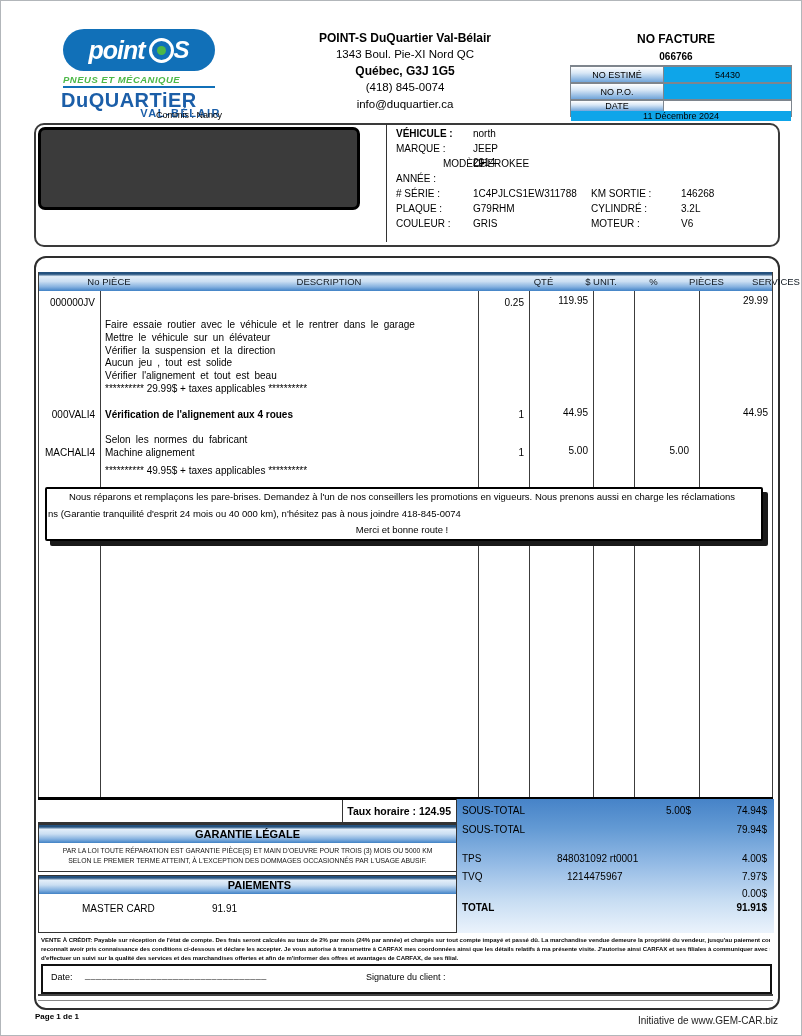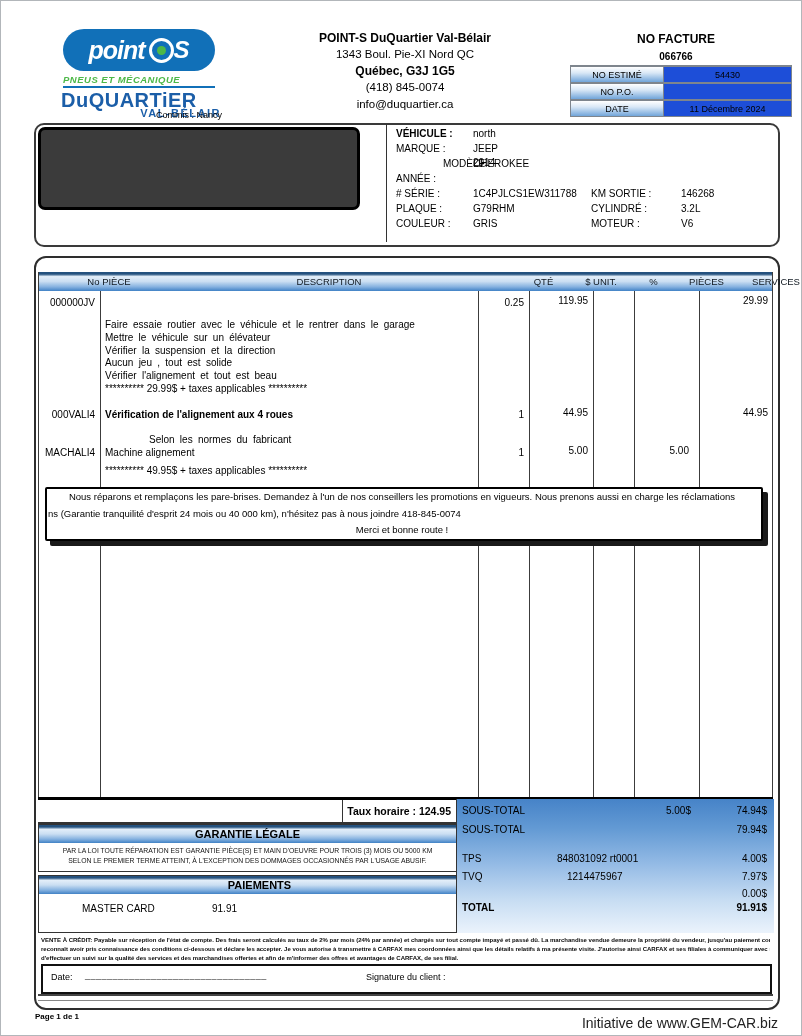--- a/index.html
+++ b/index.html
@@ -22,24 +22,24 @@
   .logo-ring{width:19px;height:19px;border:3px solid #fff;border-radius:50%;display:flex;align-items:center;justify-content:center;}
   .logo-dot{width:9px;height:9px;background:#4db848;border-radius:50%;}
   .logo-s{color:#fff;font-size:24px;font-weight:bold;font-style:italic;margin-left:-4px;}
   .tagline{position:absolute;left:62px;top:73px;width:152px;color:#4db848;font-size:9.5px;font-weight:bold;font-style:italic;letter-spacing:.5px;}
   .logo-rule{position:absolute;left:62px;top:85px;width:152px;height:2px;background:#1170b8;}
   .logo-name{position:absolute;left:60px;top:88px;width:160px;color:#1b5ea8;font-size:20px;font-weight:bold;letter-spacing:.5px;}
   .logo-sub{position:absolute;left:60px;top:106px;width:160px;color:#1b5ea8;font-size:11px;font-weight:bold;text-align:right;letter-spacing:1.5px;}
   
   .it{position:absolute;left:569px;top:64px;width:220px;border:1px solid #7e858d;border-top:2px solid #7e858d;}
   .it-row{display:flex;border-bottom:2px solid #7e858d;height:15px;}
-  .it-row:last-child{border-bottom:2px solid #7e858d;}
+  .it-row:last-child{border-bottom:2px solid #7e858d;flex-direction:column;}
   .it-label{width:92px;border-right:1px solid #7e858d;display:flex;align-items:center;justify-content:center;font-size:9px;
             background:linear-gradient(to bottom,#ffffff 0%,#d8e7f6 40%,#71a5da 100%);}
-  .it-value{flex:1;display:flex;align-items:center;justify-content:center;font-size:9px;background:#1d4ed8;}
+  .it-value{flex:1;display:flex;align-items:center;justify-content:center;font-size:9px;background:#0ea5e9;}
   
   .info-box{left:33px;top:122px;width:742px;height:120px;border:2px solid #3a3a3a;border-radius:10px;}
   .redacted{left:37px;top:126px;width:316px;height:77px;background:#3b3b3b;border:3px solid #000;border-radius:7px;}
   .table-box{left:33px;top:255px;width:742px;height:750px;border:2px solid #2e2e2e;border-radius:12px;}
   .veh-label{font-size:10px;}
   .veh-value{font-size:10px;}
   .cell{position:absolute;font-size:10px;line-height:12px;}
   .notice{left:44px;top:486px;width:714px;height:50px;background:#fff;border:2px solid #000;box-shadow:5px 5px 0 #1a1a1a;border-radius:2px;}
   .nline{position:absolute;font-size:9.5px;}
   .rate-row{left:37px;top:799px;width:418px;height:22px;border-bottom:2px solid #333;}
@@ -158,21 +158,21 @@
   <div class="cell just" style="left:104px;top:356px;width:370px;">Aucun jeu , tout est solide</div>
   <div class="cell just" style="left:104px;top:369px;width:370px;">Vérifier l'alignement et tout est beau</div>
   <div class="cell" style="left:104px;top:382px;width:370px;">********** 29.99$  + taxes applicables **********</div>
 
   <div class="cell r" style="left:37px;top:408px;width:57px;">000VALI4</div>
   <div class="cell b" style="left:104px;top:408px;width:370px;">Vérification de l'alignement aux 4 roues</div>
   <div class="cell r" style="left:477px;top:408px;width:46px;">1</div>
   <div class="cell r" style="left:528px;top:406px;width:59px;">44.95</div>
   <div class="cell r" style="left:698px;top:406px;width:69px;">44.95</div>
 
-  <div class="cell just" style="left:104px;top:433px;width:370px;margin-left:44px;">Selon les normes du fabricant</div>
+  <div class="cell just" style="left:104px;top:433px;width:370px;">Selon les normes du fabricant</div>
 
   <div class="cell r" style="left:37px;top:446px;width:57px;">MACHALI4</div>
   <div class="cell" style="left:104px;top:446px;width:370px;">Machine alignement</div>
   <div class="cell r" style="left:477px;top:446px;width:46px;">1</div>
   <div class="cell r" style="left:528px;top:444px;width:59px;">5.00</div>
   <div class="cell r" style="left:633px;top:444px;width:55px;">5.00</div>
 
   <div class="cell" style="left:104px;top:464px;width:370px;">********** 49.95$  + taxes applicables **********</div>
 
   <div class="abs notice"></div>
@@ -217,15 +217,15 @@
 
   <div class="abs sigbox">
     <span class="abs" style="left:8px;top:6px;font-size:9px;">Date:</span>
     <span class="abs" style="left:42px;top:4px;font-size:9px;color:#333;letter-spacing:.5px;">_________________________________</span>
     <span class="abs" style="left:323px;top:6px;font-size:9px;">Signature du client :</span>
   </div>
 
   <div class="abs dblline"></div>
 
   <div class="abs b" style="left:34px;top:1011px;font-size:8px;">Page 1 de 1</div>
-  <div class="abs r" style="left:580px;top:1014px;width:197px;font-size:14px;color:#222;">Initiative de www.GEM-CAR.biz</div>
+  <div class="abs r" style="left:580px;top:1014px;width:197px;font-size:10px;color:#222;">Initiative de www.GEM-CAR.biz</div>
 
 </div>
 
 </body></html>

